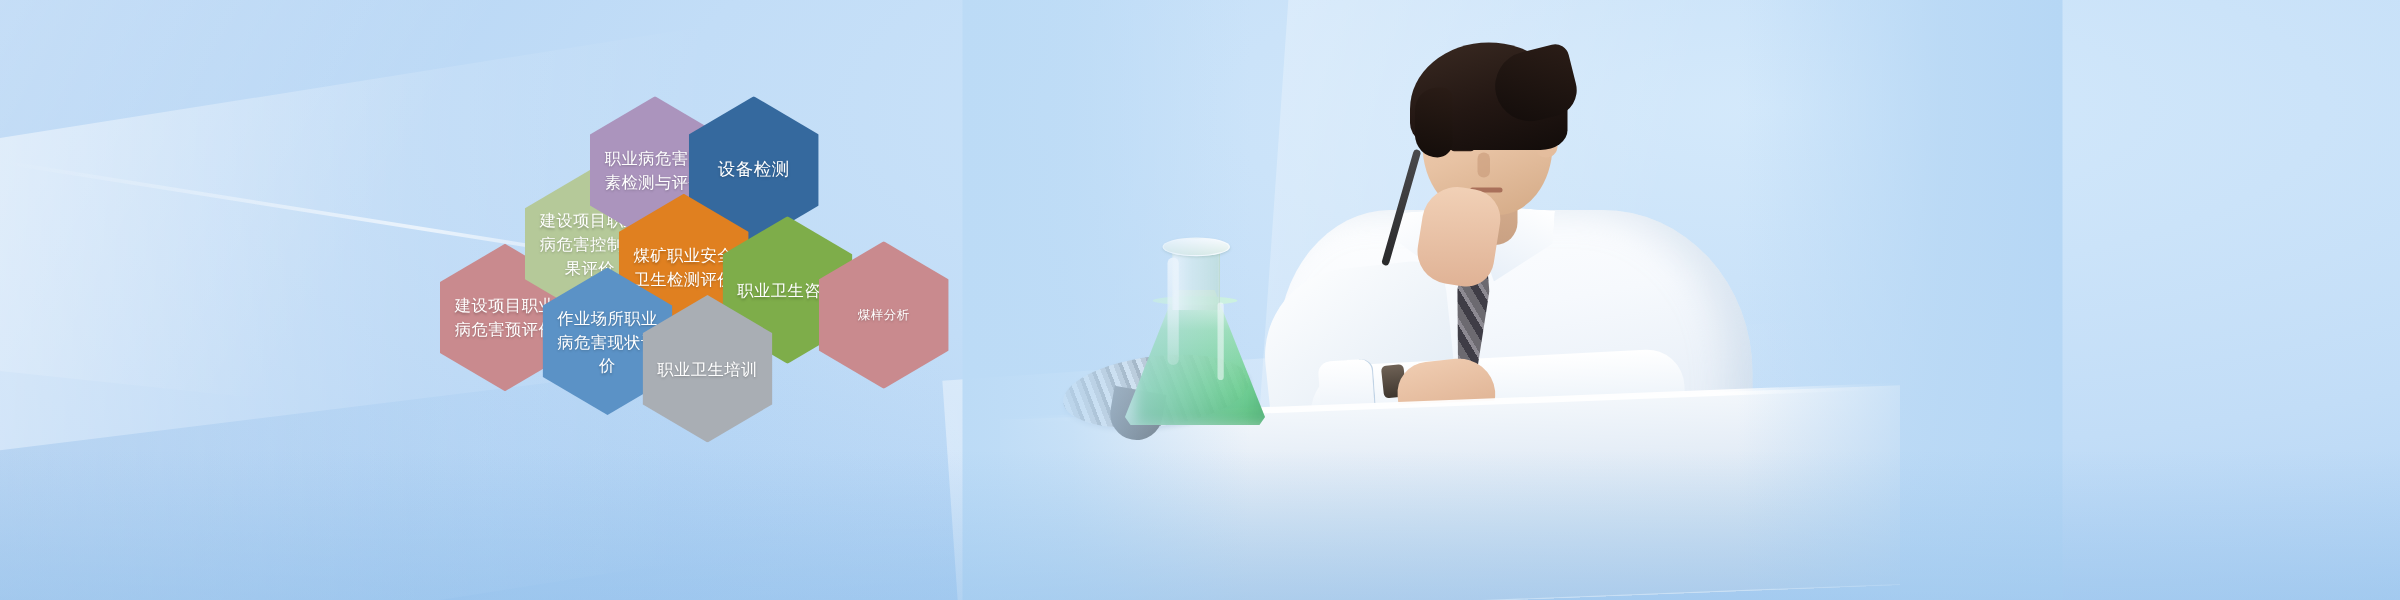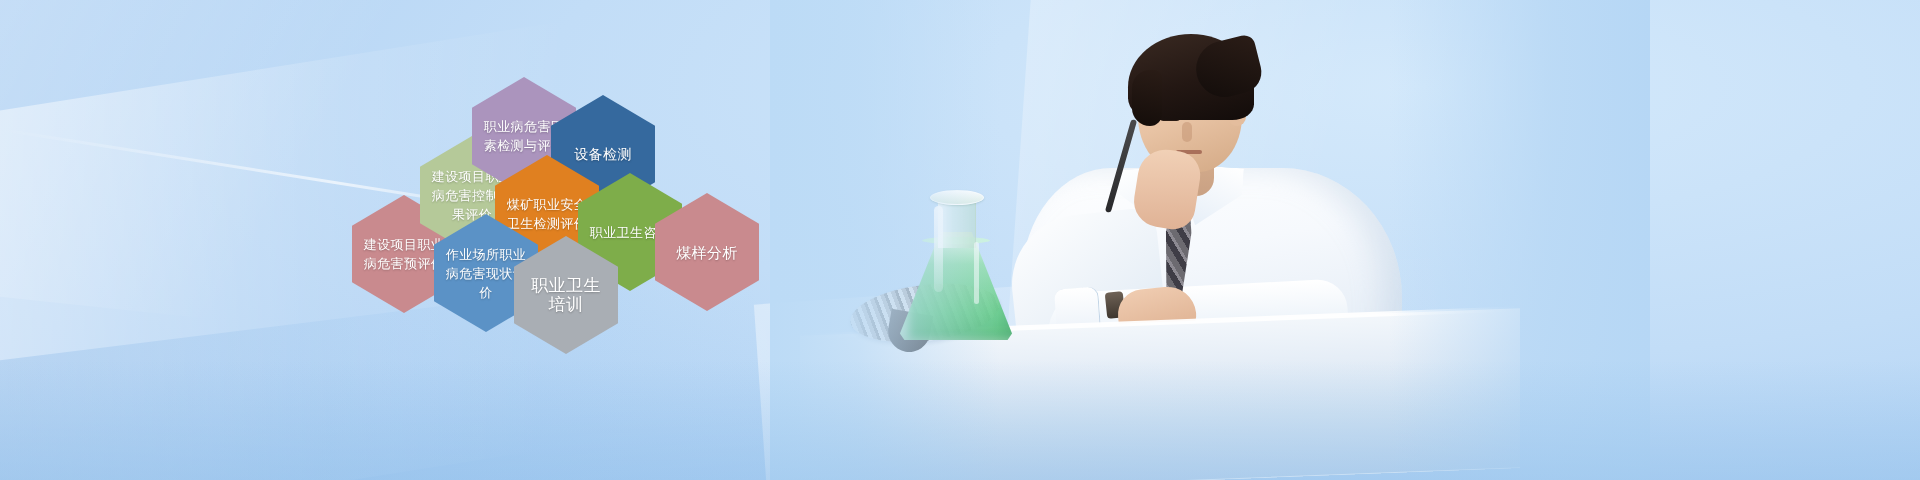--- a/index.html
+++ b/index.html
@@ -304,33 +304,33 @@
   <div id="hex-cluster">
       <div class="hex" style="left: 352px; top: 195px; width: 104px; height: 118px; background: rgb(201, 138, 142); font-size: 13px;">
         <span class="label">建设项目职业病危害预评价</span>
       </div>
       <div class="hex" style="left: 420px; top: 136px; width: 104px; height: 118px; background: rgb(181, 201, 153); font-size: 13px;">
         <span class="label">建设项目职业病危害控制效果评价</span>
       </div>
       <div class="hex" style="left: 472px; top: 77px; width: 104px; height: 118px; background: rgb(171, 148, 189); font-size: 13px;">
         <span class="label">职业病危害因素检测与评价</span>
       </div>
-      <div class="hex" style="left: 551px; top: 95px; width: 104px; height: 118px; background: rgb(53, 105, 158); font-size: 14px; font-family: Liberation Serif, serif;">
+      <div class="hex" style="left: 551px; top: 77px; width: 104px; height: 118px; background: rgb(53, 105, 158); font-size: 14px; font-family: Liberation Serif, serif;">
         <span class="label">设备检测</span>
       </div>
       <div class="hex" style="left: 495px; top: 155px; width: 104px; height: 118px; background: rgb(224, 128, 32); font-size: 13px;">
         <span class="label">煤矿职业安全卫生检测评价</span>
       </div>
       <div class="hex" style="left: 578px; top: 173px; width: 104px; height: 118px; background: rgb(126, 173, 74); font-size: 13px;">
         <span class="label">职业卫生咨询</span>
       </div>
-      <div class="hex" style="left: 655px; top: 193px; width: 104px; height: 118px; background: rgb(201, 138, 142); font-size: 15px;">
+      <div class="hex" style="left: 655px; top: 193px; width: 104px; height: 118px; background: rgb(201, 138, 142); font-size: 10px;">
         <span class="label">煤样分析</span>
       </div>
       <div class="hex" style="left: 434px; top: 214px; width: 104px; height: 118px; background: rgb(91, 146, 198); font-size: 13px;">
         <span class="label">作业场所职业病危害现状评价</span>
       </div>
-      <div class="hex" style="left: 514px; top: 236px; width: 104px; height: 118px; background: rgb(169, 174, 180); font-size: 17px; text-align: center;">
+      <div class="hex" style="left: 514px; top: 236px; width: 104px; height: 118px; background: rgb(169, 174, 180); font-size: 13px; text-align: center;">
         <span class="label">职业卫生培训</span>
       </div>
     </div>
 
 </div>
 
 </body></html>

